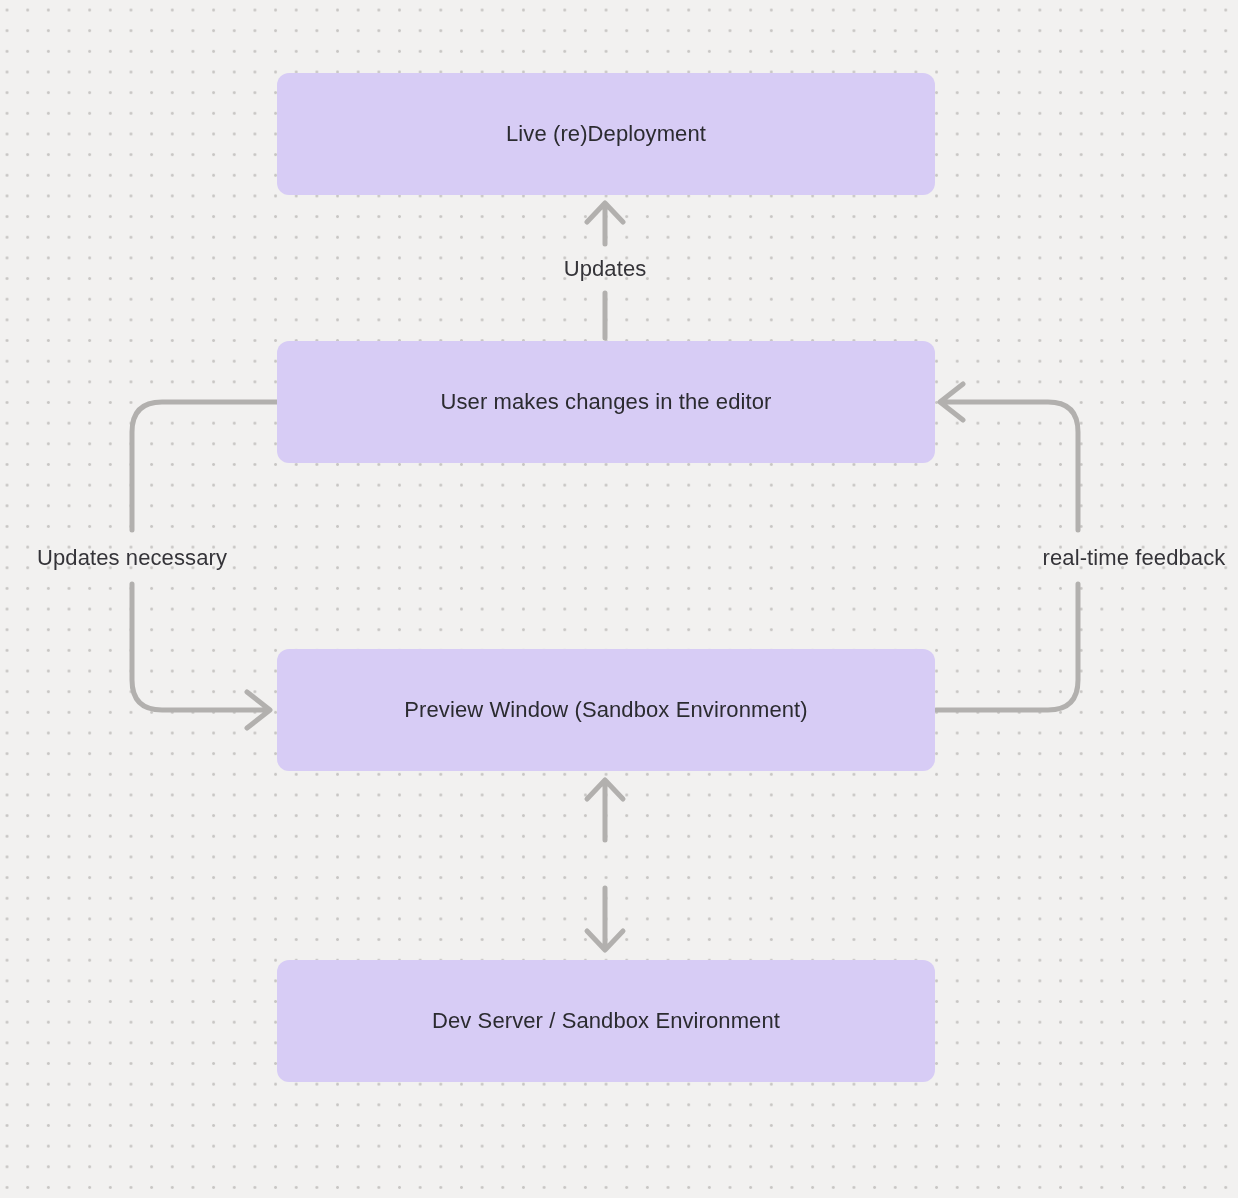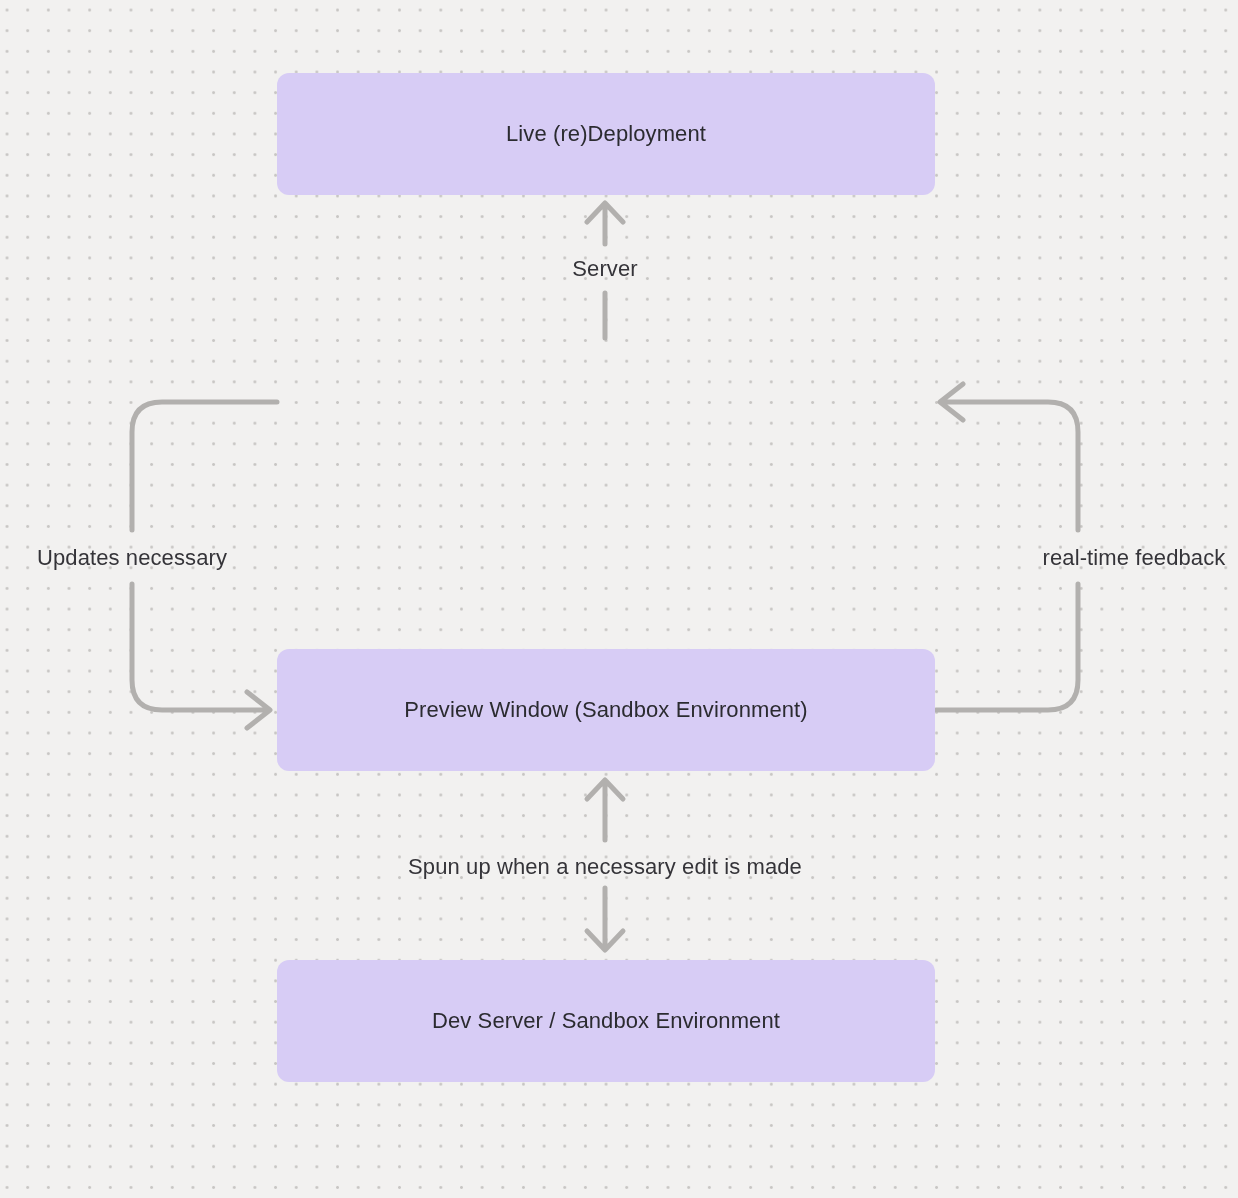--- a/index.html
+++ b/index.html
@@ -84,30 +84,32 @@
     <g>
       <path d="M605 781 L605 840 M587 799 L605 780 L623 799
                M605 888 L605 946 M587 931 L605 950 L623 931"></path>
     </g>
   </svg>
 
   <div class="node" style="top:73px">
     <span class="node-label">Live (re)Deployment</span>
   </div>
 
+  <div class="node" style="top:341px">
+    <span class="node-label">User makes changes in the editor</span>
+  </div>
 
   <div class="node" style="top:960px">
     <span class="node-label">Dev Server / Sandbox Environment</span>
   </div>
 
   <div class="node" style="top:649px">
     <span class="node-label">Preview Window (Sandbox Environment)</span>
   </div>
 
-  <div class="edge-label" style="left:605px; top:269px">Server</div>
+  <div class="edge-label" style="left:605px; top:269px">Updates</div>
 
   <div class="edge-label" style="left:132px; top:558px">Updates necessary</div>
 
   <div class="edge-label" style="left:1134px; top:558px">real-time feedback</div>
 
-  <div class="edge-label" style="left:605px; top:867px">Spun up when a necessary edit is made</div>
 
 </div>
 
 </body></html>

